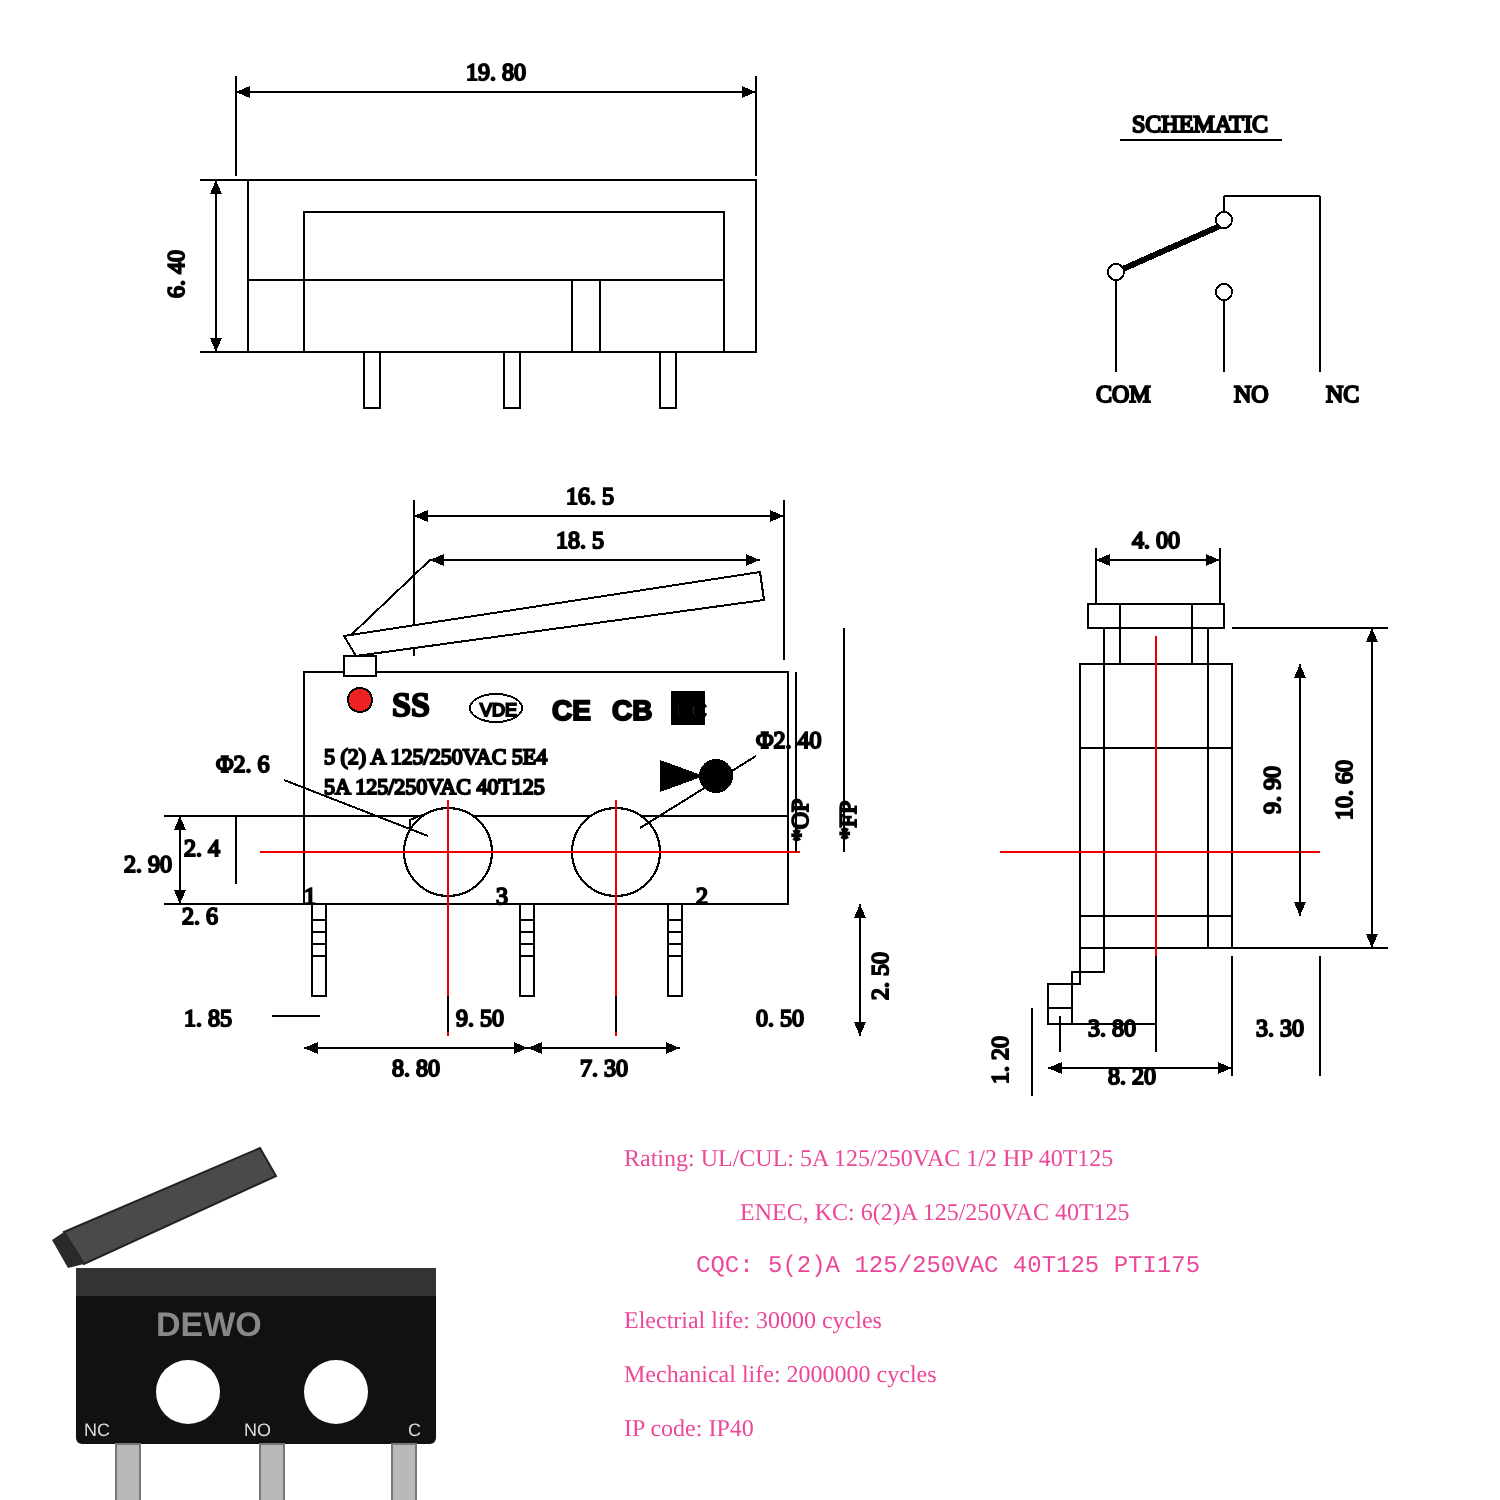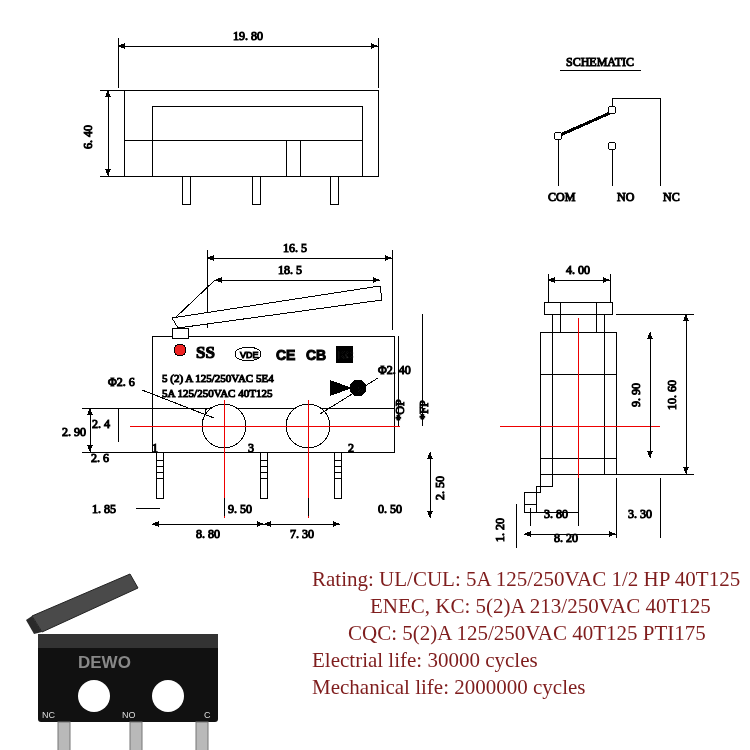--- a/index.html
+++ b/index.html
@@ -5,23 +5,23 @@
   html,body{margin:0;padding:0;}
   body{
     width:750px;height:750px;background:#ffffff;
     font-family:"Liberation Serif", serif;
     position:relative;overflow:hidden;
   }
   .wrap{position:absolute;left:0;top:18px;width:750px;height:750px;border-radius:23px;}
   svg.main{position:absolute;left:0;top:0;}
   .dimtext{font-family:"Liberation Serif", serif;font-size:12px;fill:#000;}
   .spec-block{position:absolute;left:312px;top:548px;width:430px;}
-  .spec-line{font-size:21px;line-height:27px;color:#7f1d1d;white-space:nowrap;}
+  .spec-line{font-size:12px;line-height:27px;color:#ec4899;white-space:nowrap;}
   .spec-line.indent1{padding-left:58px;}
-  .spec-line.indent2{padding-left:36px;}
+  .spec-line.indent2{padding-left:36px;font-family:Liberation Mono, monospace;}
   .photo{position:absolute;left:18px;top:532px;width:250px;height:215px;}
 </style>
 </head>
 <body>
 
 <div class="wrap">
 
   <svg class="main" width="750" height="750" viewBox="0 0 750 750">
     <g fill="none" stroke="#000" stroke-width="1" shape-rendering="crispEdges">
 
@@ -245,19 +245,20 @@
     <rect x="40" y="172" width="12" height="34" fill="#b9b9b9" stroke="#777"></rect>
     <rect x="112" y="172" width="12" height="34" fill="#b9b9b9" stroke="#777"></rect>
     <rect x="178" y="172" width="12" height="34" fill="#b9b9b9" stroke="#777"></rect>
     <text x="24" y="168" font-family="Liberation Sans, sans-serif" font-size="9" fill="#ddd">NC</text>
     <text x="104" y="168" font-family="Liberation Sans, sans-serif" font-size="9" fill="#ddd">NO</text>
     <text x="186" y="168" font-family="Liberation Sans, sans-serif" font-size="9" fill="#ddd">C</text>
   </svg>
 
   <div class="spec-block">
     <div class="spec-line">Rating: UL/CUL: 5A 125/250VAC 1/2 HP 40T125</div>
-    <div class="spec-line indent1">ENEC, KC: 5(2)A 213/250VAC 40T125</div>
+    <div class="spec-line indent1">ENEC, KC: 6(2)A 125/250VAC 40T125</div>
     <div class="spec-line indent2">CQC: 5(2)A 125/250VAC 40T125 PTI175</div>
     <div class="spec-line">Electrial life: 30000 cycles</div>
     <div class="spec-line">Mechanical life: 2000000 cycles</div>
+    <div class="spec-line">IP code: IP40</div>
   </div>
 
 </div>
 
 </body></html>

